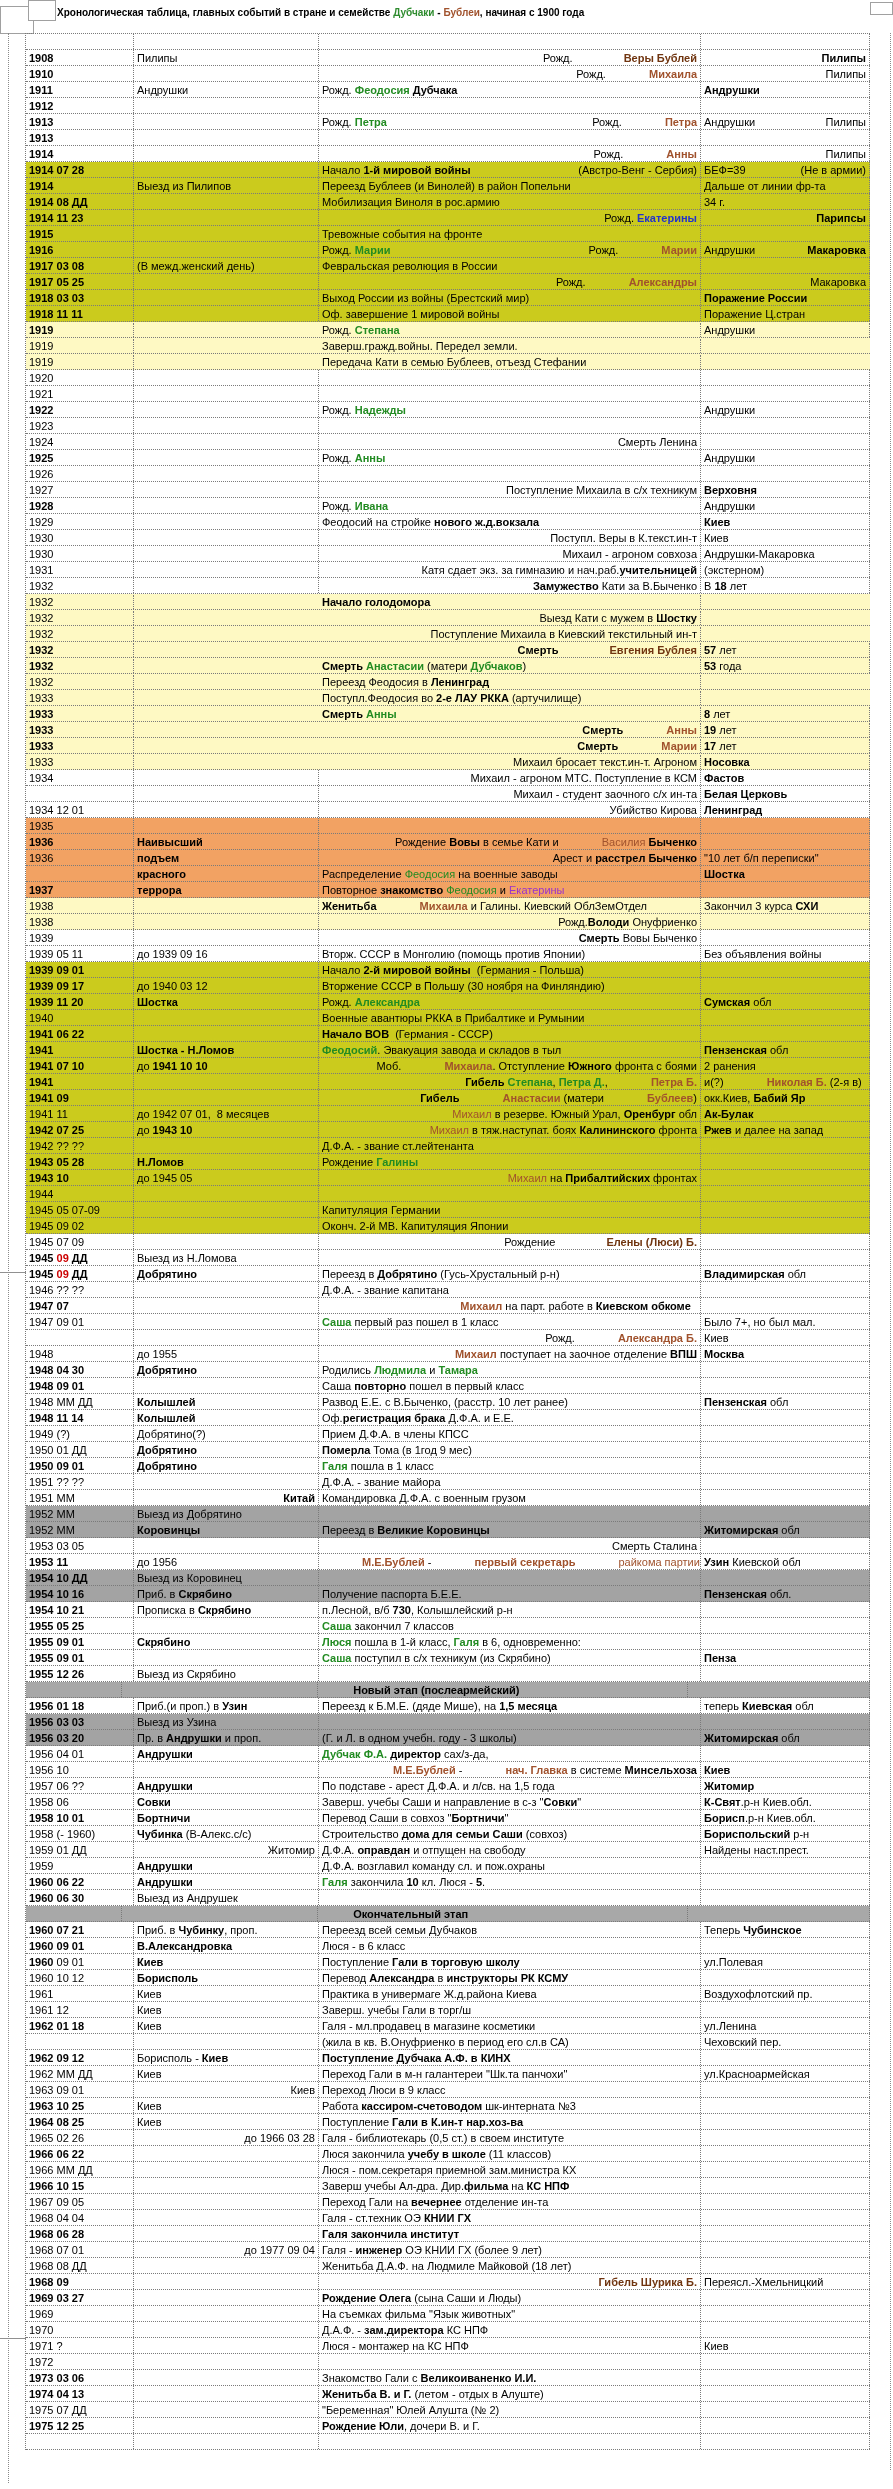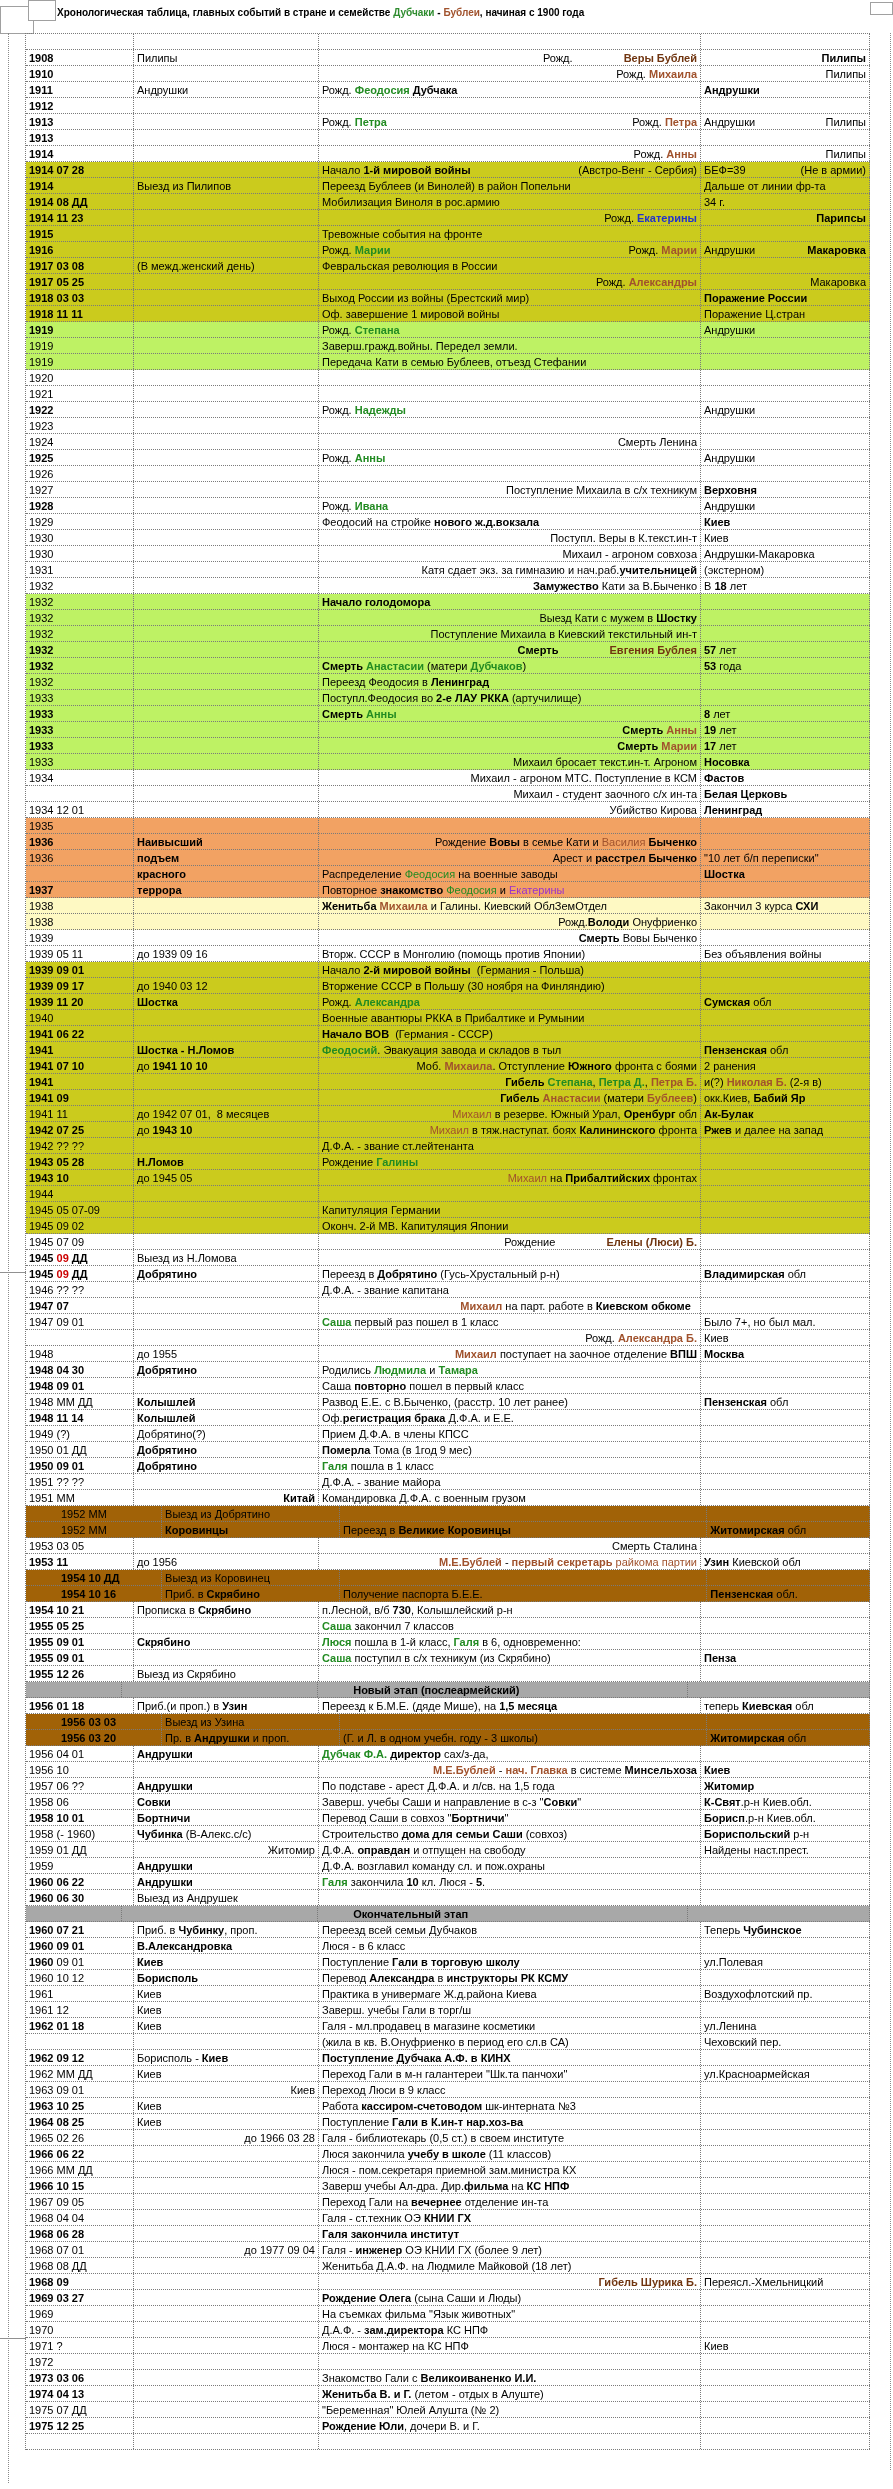--- a/index.html
+++ b/index.html
@@ -27,30 +27,30 @@
     overflow:hidden;white-space:pre;font-size:11px;line-height:14px;
     display:flex;justify-content:space-between;align-items:center;padding:0 3px;
   }
   .c1{width:108px;}
   .c2{width:185px;}
   .c3{width:382px;}
   .c4{width:169px;}
   .c2.ar{justify-content:flex-end;}
   .b{font-weight:bold;}
   .g{color:#228b22;}
-  .o{color:#a0522d;}
+  .o{color:#a0522d;margin-left:40px;}
   .d{color:#703510;padding-left:48px;}
   .u{color:#2233cc;}
   .v{color:#9933cc;}
   .r{color:#cc0000;}
   .bg-olive{background:#cbcb1d;}
-  .bg-gray{background:#bef264;}
+  .bg-gray{background:#fef9c3;align-items:center;}
   .bg-orange{background:#f2a263;}
   .bg-ltorange{background:#fef9c3;text-align:right;}
-  .bg-ltyellow{background:#a16207;padding-left:32px;}
+  .bg-ltyellow{background:#a3a3a3;}
   .bg-section{background:#a8a8a8;gap:32px;}
   .seg{display:inline;}
   .lft,.rgt{display:inline-flex;white-space:pre;}
 </style>
 </head>
 <body>
 
 <div class="corner" style="left:0;top:6px;width:32px;height:26px;"></div>
 <div class="corner" style="left:28px;top:0;width:26px;height:19px;"></div>
 <div class="corner" style="right:0;top:2px;width:21px;height:11px;"></div>

